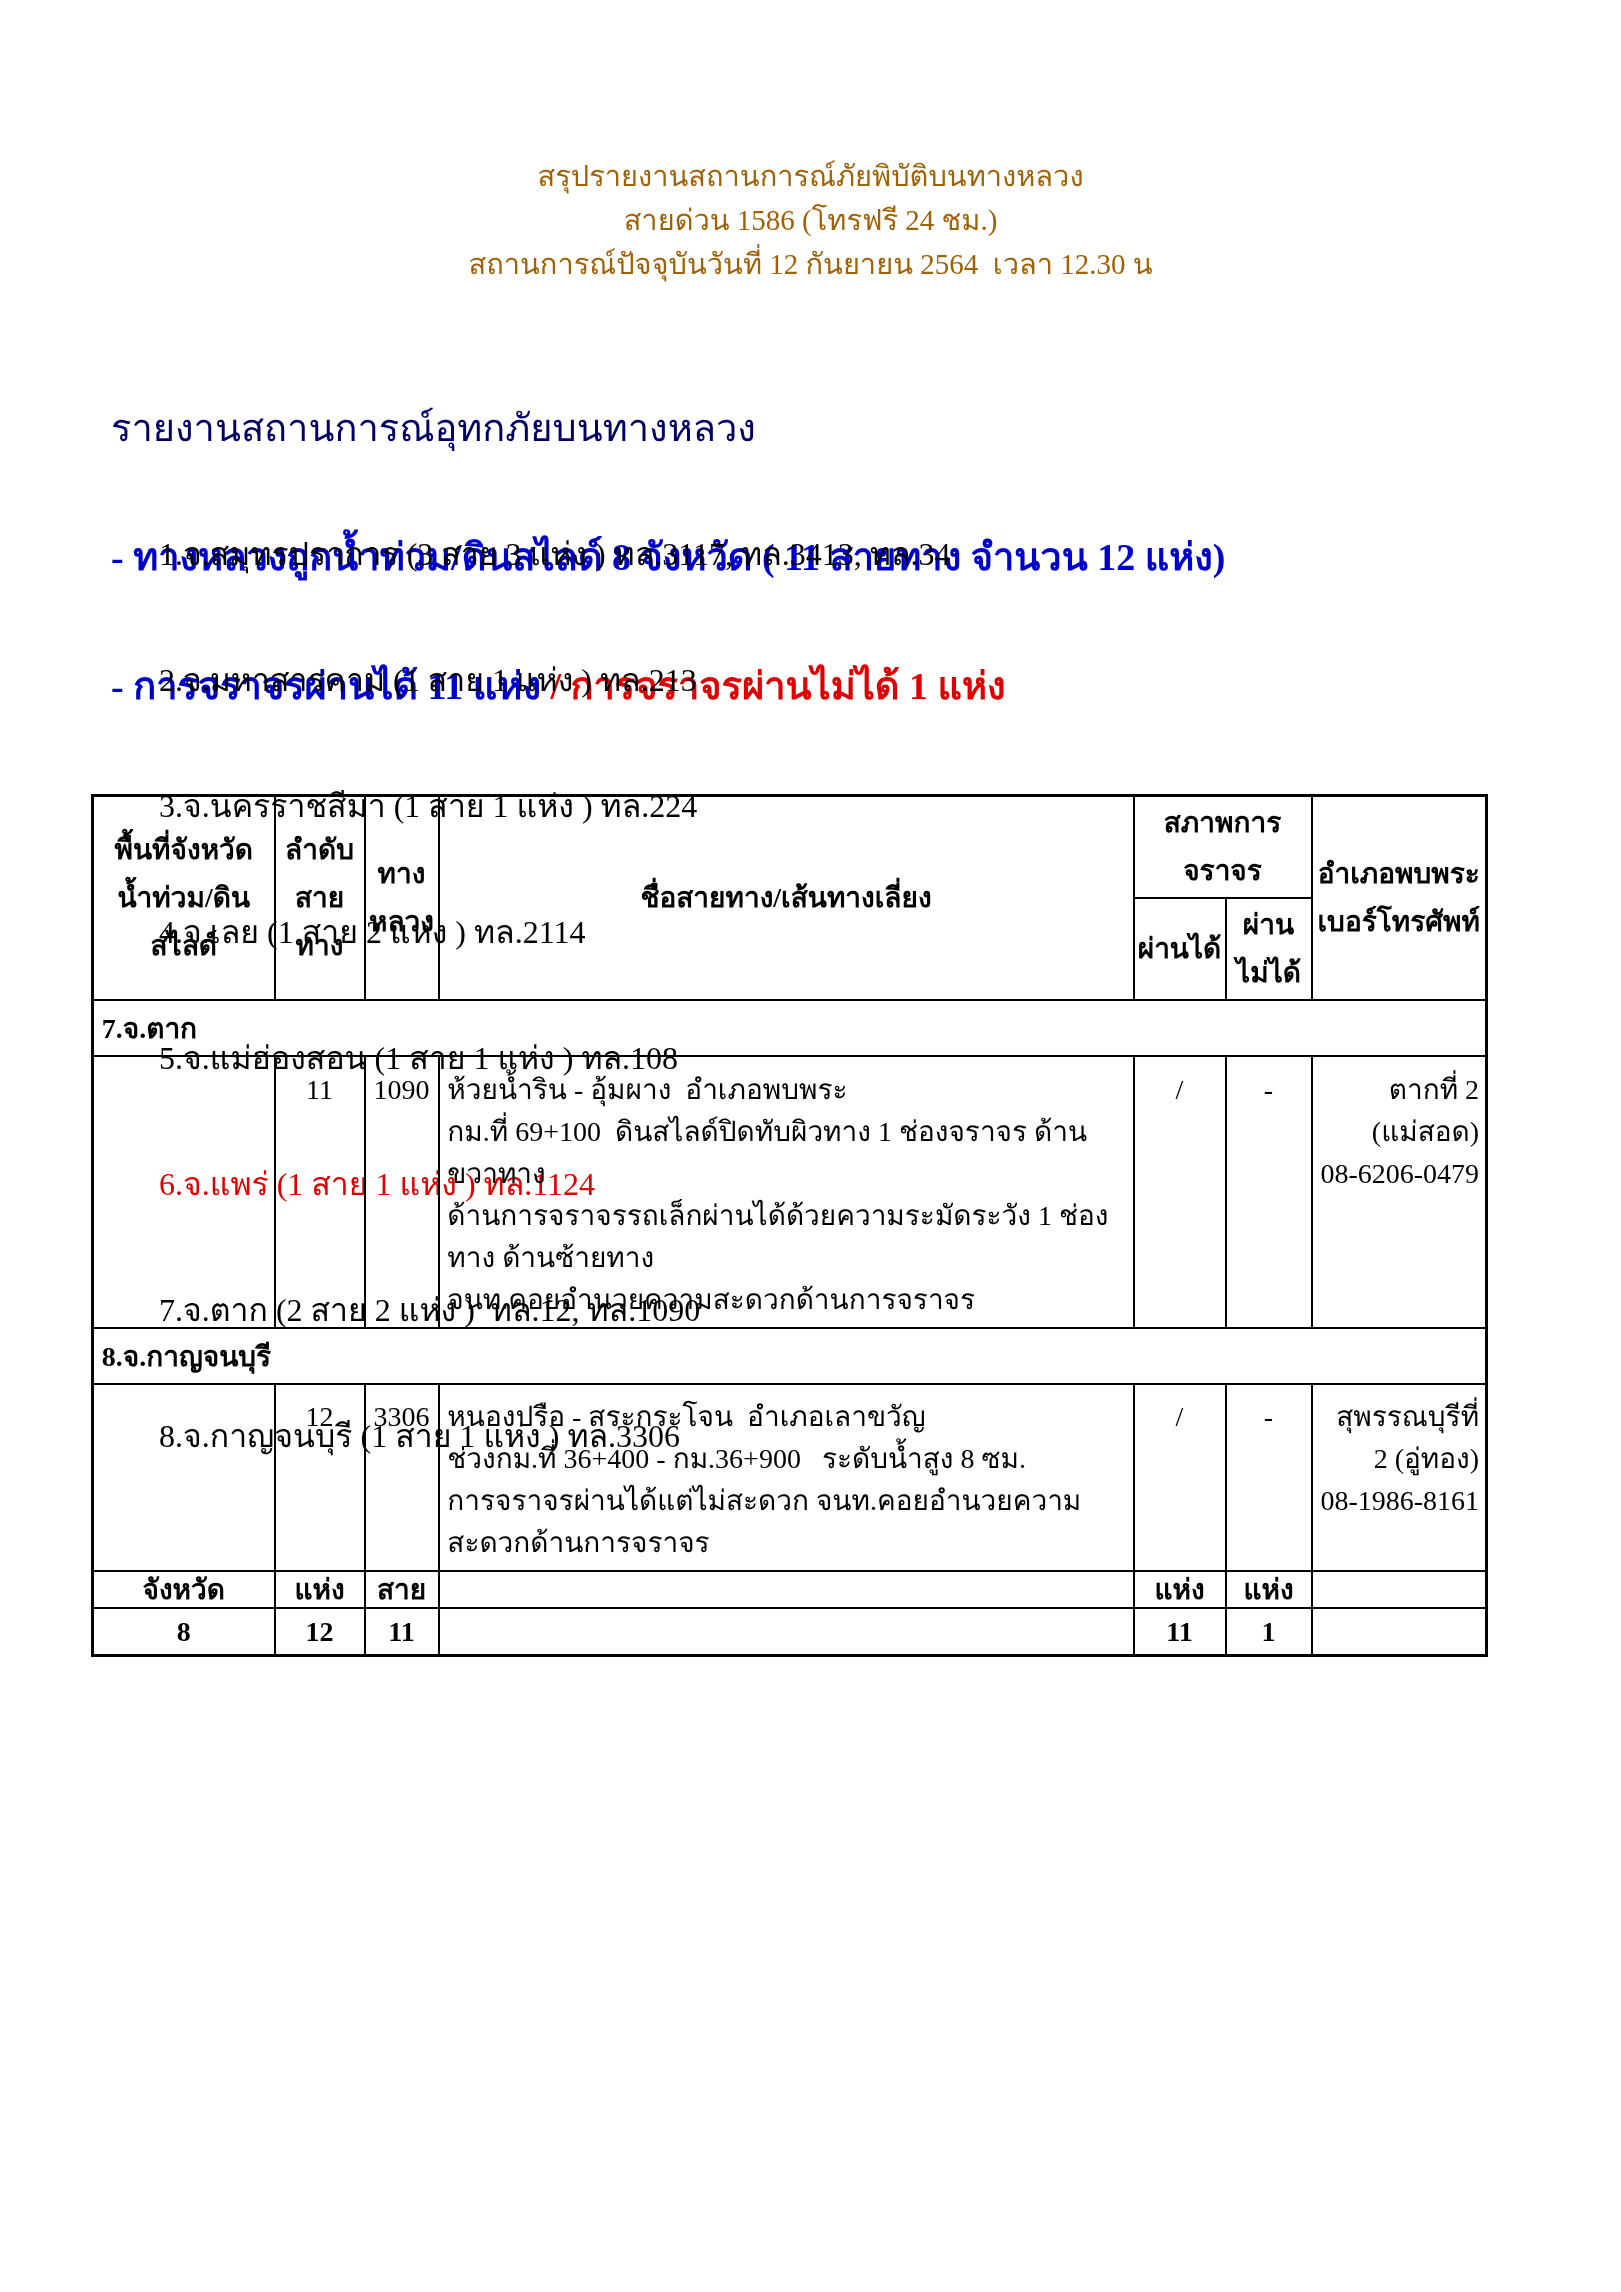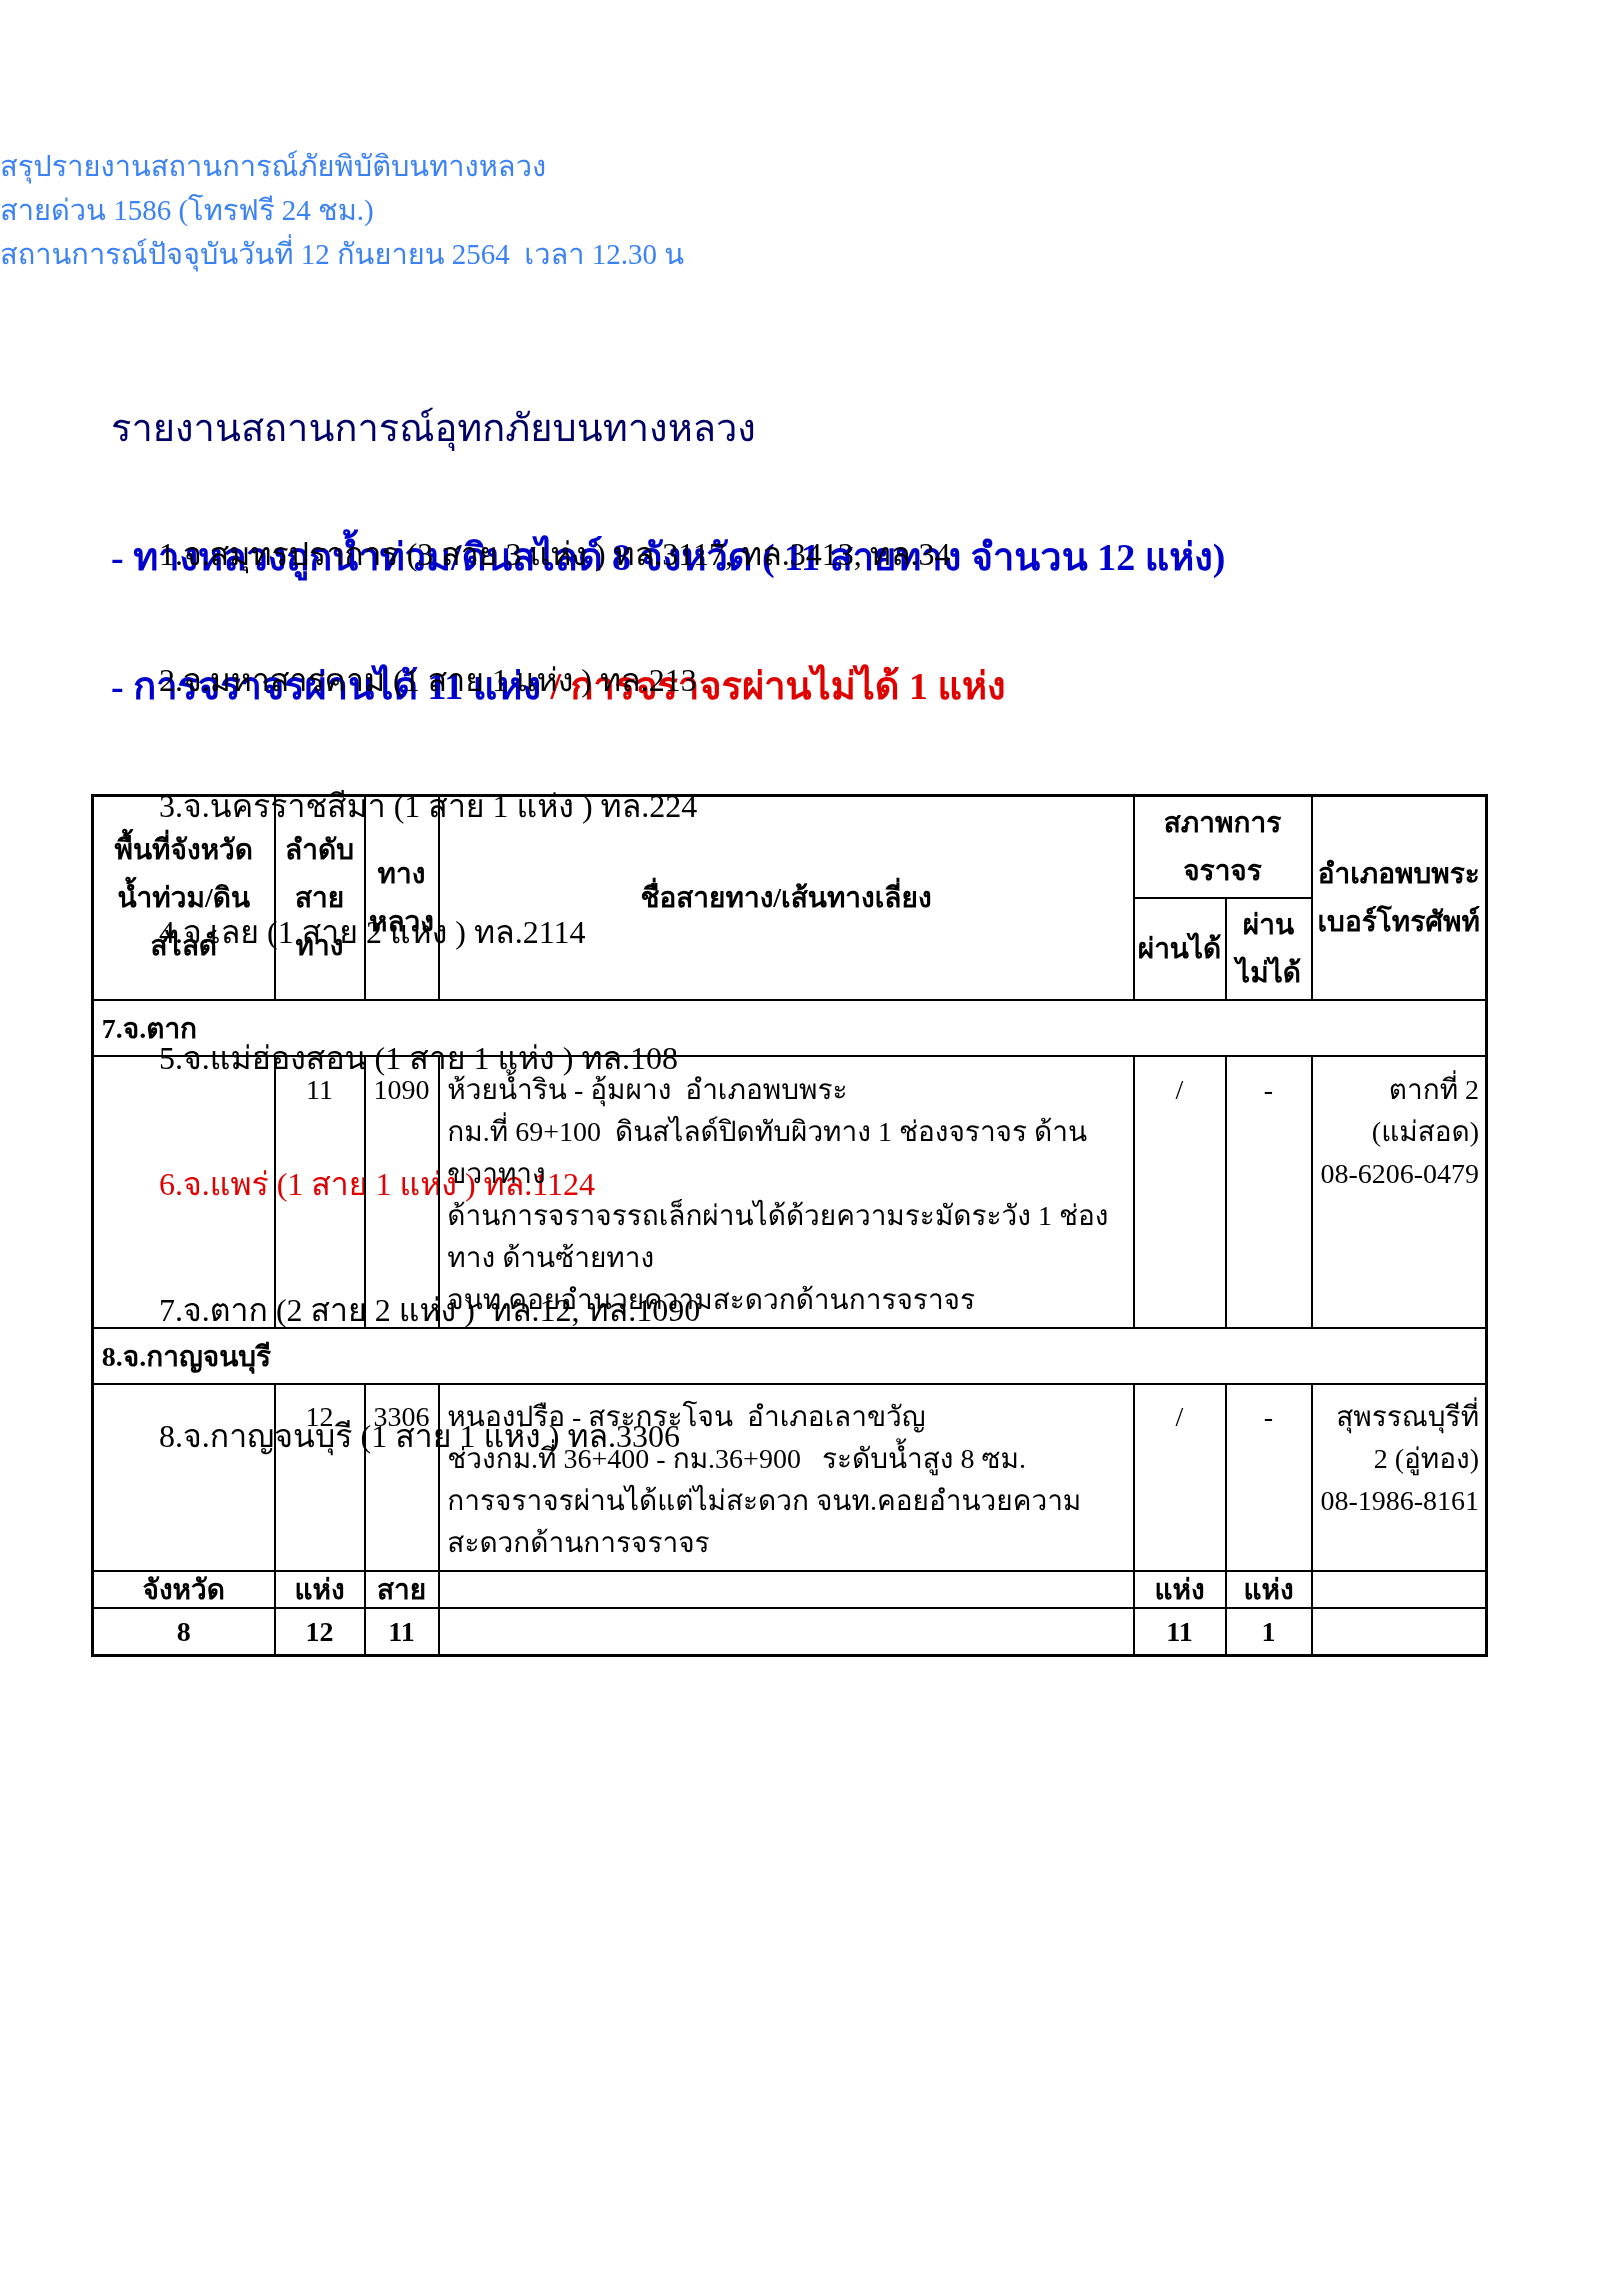--- a/index.html
+++ b/index.html
@@ -7,24 +7,24 @@
   body {
     width: 1621px; height: 2293px;
     position: relative;
     font-family: "Liberation Serif", "DejaVu Serif", serif;
     color: #000000;
   }
   .page { position: absolute; left: 0; top: 0; width: 1621px; height: 2293px; background: #ffffff; }
 
   
   .title-block {
-    position: absolute; left: 0; top: 144px; width: 1621px;
-    text-align: left;
+    position: absolute; left: 0; top: 154px; width: 1621px;
+    text-align: center;
     font-size: 29px; line-height: 44px;
-    color: #3b82f6;
+    color: #a16207;
   }
   .title-line { white-space: pre; }
 
   
   .intro-block {
     position: absolute; left: 111px; top: 321px; width: 1372px;
     font-size: 38px; line-height: 43px; white-space: pre;
   }
   .intro-heading { color: #000066; }
   .intro-flood { color: #0000cc; font-weight: bold; }

